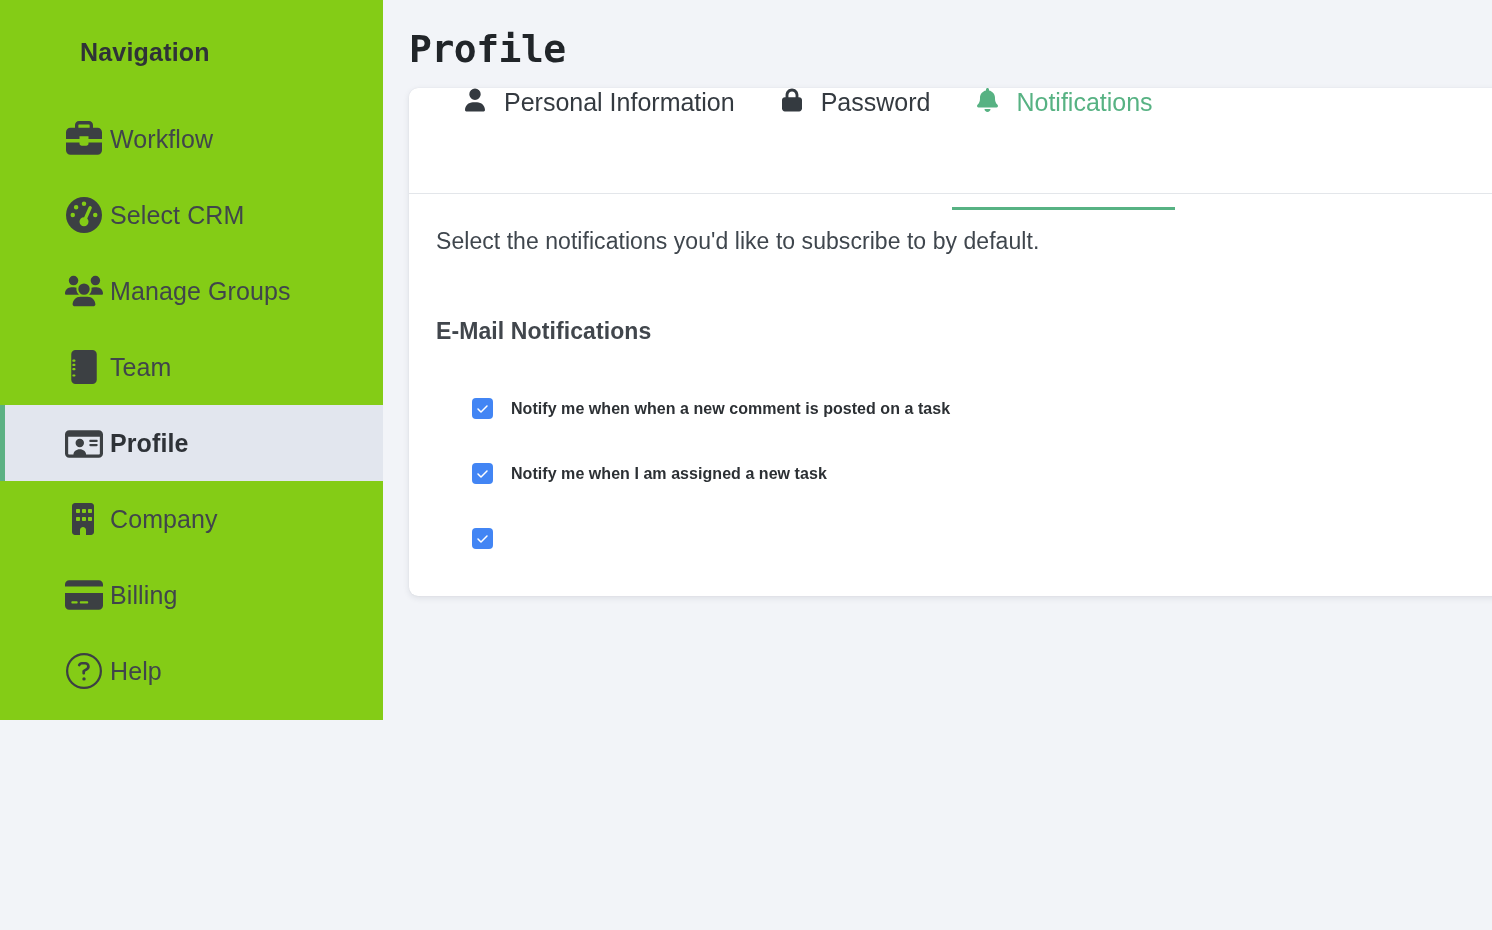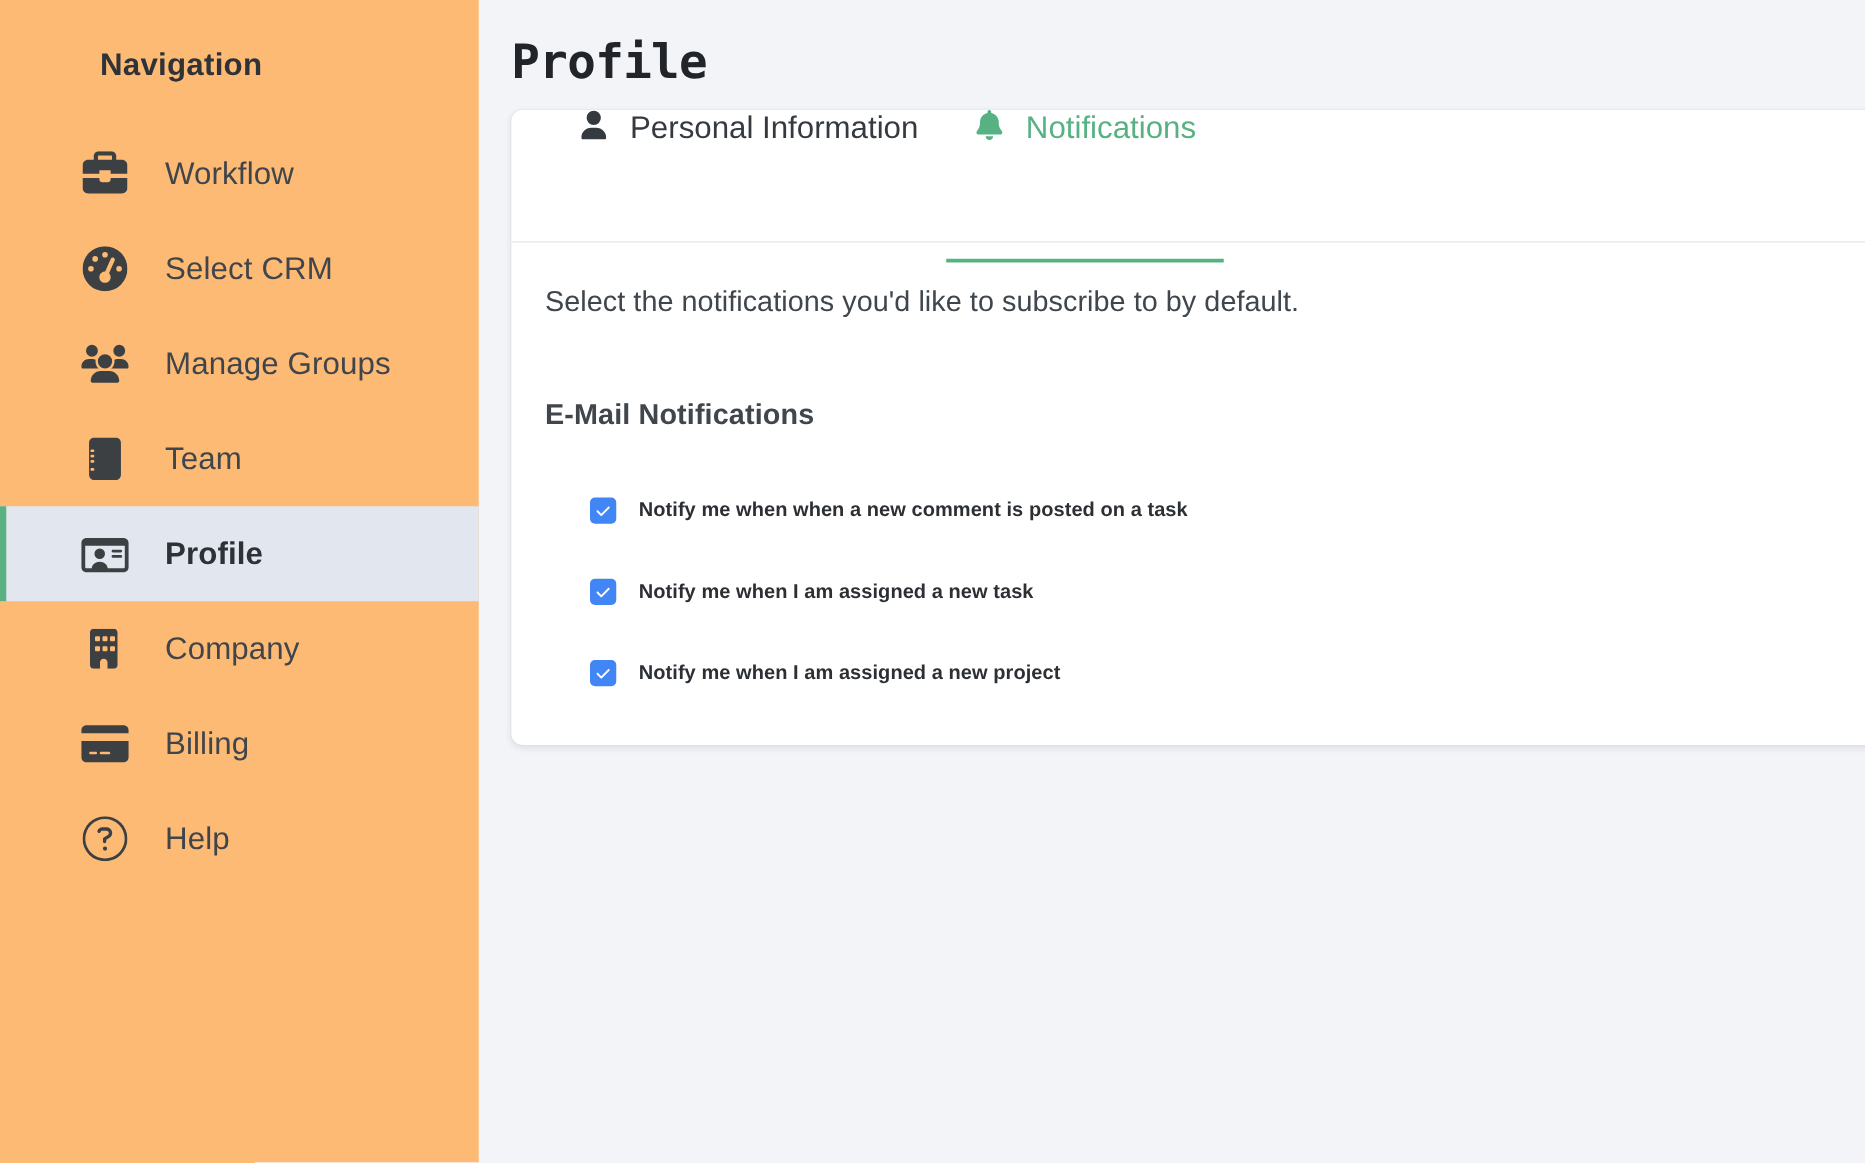--- a/index.html
+++ b/index.html
@@ -20,22 +20,22 @@
     position: relative;
     width: 1492px;
     height: 930px;
     display: flex;
   }
 
   
   .sidebar {
     width: 383px;
     min-width: 383px;
-    height: 930px;
-    background: #fdba74;
+    height: 720px;
+    background: #84cc16;
     padding-top: 38px;
     position: relative;
   }
 
   .sidebar-title {
     font-size: 25px;
     font-weight: bold;
     color: #2f3337;
     padding-left: 80px;
     margin-bottom: 34px;
@@ -67,21 +67,20 @@
     justify-content: center;
     color: #3c4043;
     margin-left: 33px;
   }
 
   .nav-icon svg { display: block; fill: #3c4043; }
 
   .nav-label {
     font-size: 25px;
     color: #40454b;
-    margin-left: 22px;
     white-space: nowrap;
     letter-spacing: 0.1px;
   }
 
   .nav-item.active .nav-label {
     font-weight: bold;
     color: #2e3237;
   }
 
   
@@ -299,20 +298,28 @@
 
         <div class="tab">
           <span class="tab-icon">
             <svg width="20" height="24" viewBox="0 0 448 512">
                 <path d="M224 256A128 128 0 1 0 224 0a128 128 0 1 0 0 256zm-45.7 48C79.8 304 0 383.8 0 482.3C0 498.7 13.3 512 29.7 512H418.3c16.4 0 29.7-13.3 29.7-29.7C448 383.8 368.2 304 269.7 304H178.3z"></path>
               </svg>
           </span>
           <span class="tab-label">Personal Information</span>
         </div>
 
+        <div class="tab">
+          <span class="tab-icon">
+            <svg width="20" height="24" viewBox="0 0 448 512">
+                <path d="M144 144v48H304V144c0-44.2-35.8-80-80-80s-80 35.8-80 80zM80 192V144C80 64.5 144.5 0 224 0s144 64.5 144 144v48h16c35.3 0 64 28.7 64 64V448c0 35.3-28.7 64-64 64H64c-35.3 0-64-28.7-64-64V256c0-35.3 28.7-64 64-64H80z"></path>
+              </svg>
+          </span>
+          <span class="tab-label">Password</span>
+        </div>
 
         <div class="tab active">
           <span class="tab-icon">
             <svg width="21" height="24" viewBox="0 0 448 512">
                 <path d="M224 0c-17.7 0-32 14.3-32 32V51.2C119 66 64 130.6 64 208v18.8c0 47-17.3 92.4-48.5 127.6l-7.4 8.3c-8.4 9.4-10.4 22.9-5.3 34.4S19.4 416 32 416H416c12.6 0 24-7.4 29.2-18.9s3.1-25-5.3-34.4l-7.4-8.3C401.3 319.2 384 273.9 384 226.8V208c0-77.4-55-142-128-156.8V32c0-17.7-14.3-32-32-32zm45.3 493.3c12-12 18.7-28.3 18.7-45.3H224 160c0 17 6.7 33.3 18.7 45.3s28.3 18.7 45.3 18.7s33.3-6.7 45.3-18.7z"></path>
               </svg>
           </span>
           <span class="tab-label">Notifications</span>
         </div>
 
@@ -343,20 +350,19 @@
             </span>
             <span class="check-label">Notify me when I am assigned a new task</span>
           </li>
 
           <li class="check-row">
             <span class="checkbox">
               <svg width="15" height="12" viewBox="0 0 448 512">
                   <path fill="#ffffff" d="M438.6 105.4c12.5 12.5 12.5 32.8 0 45.3l-256 256c-12.5 12.5-32.8 12.5-45.3 0l-128-128c-12.5-12.5-12.5-32.8 0-45.3s32.8-12.5 45.3 0L160 338.7 393.4 105.4c12.5-12.5 32.8-12.5 45.3 0z"></path>
                 </svg>
             </span>
-            <span class="check-label">Notify me when I am assigned a new project</span>
           </li>
 
         </ul>
       </div>
     </div>
   </section>
 </div>
 
 </body></html>

